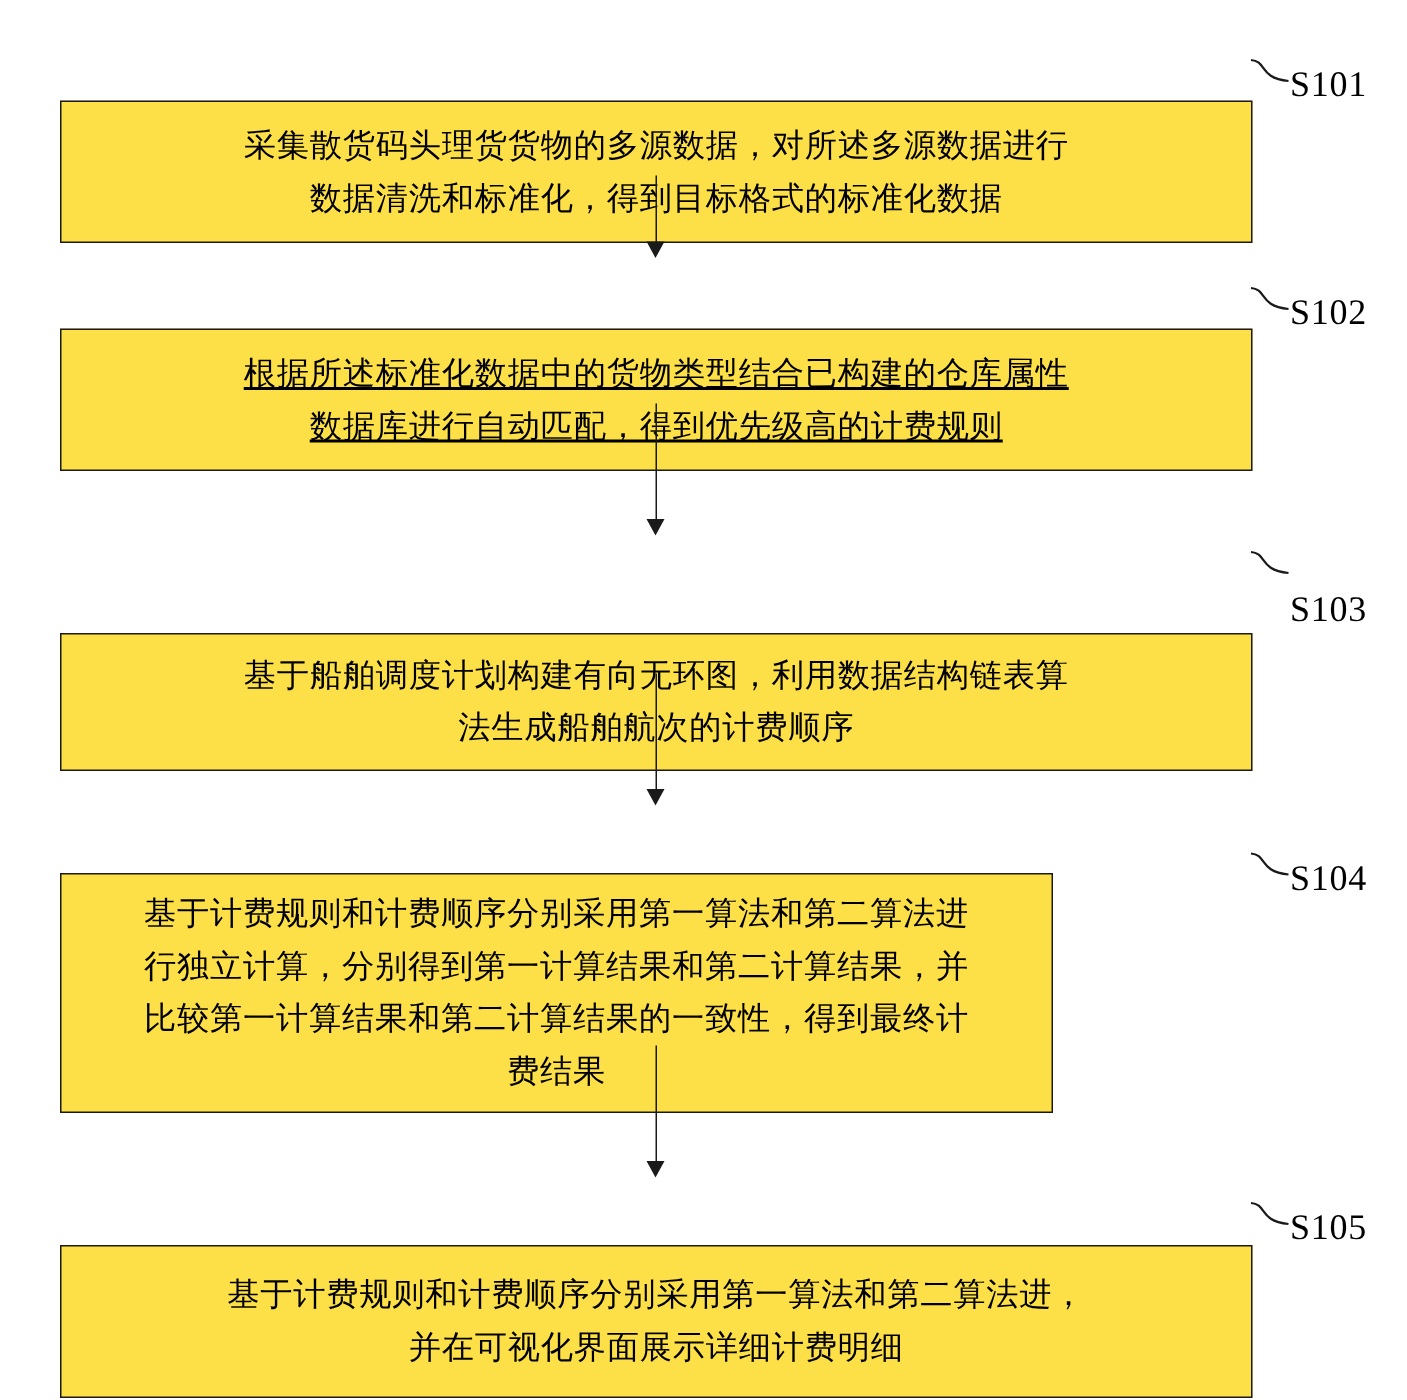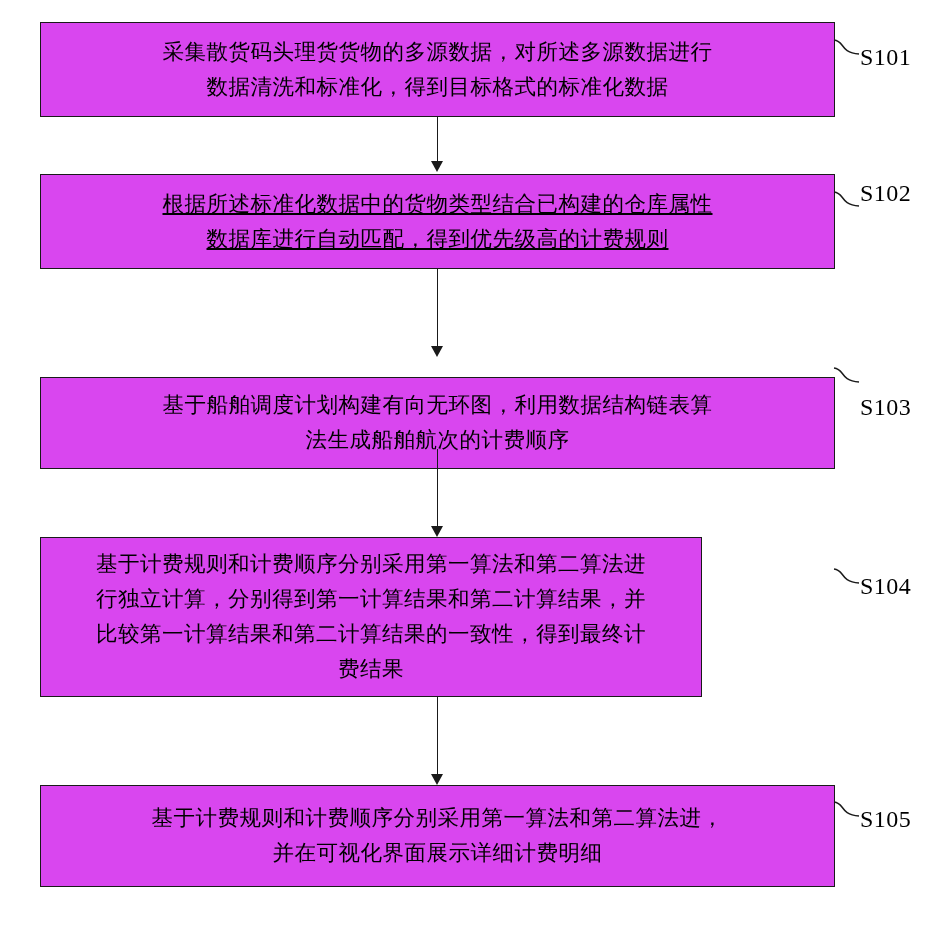--- a/index.html
+++ b/index.html
@@ -14,25 +14,26 @@
     position: relative;
     width: 938px;
     height: 933px;
     background: #ffffff;
     overflow: hidden;
   }
   .step-box {
     position: absolute;
     box-sizing: border-box;
     border: 1.5px solid #1a1a1a;
-    background: #d946ef;
+    background: #fde047;
     display: flex;
     align-items: center;
     justify-content: center;
     padding: 6px 14px;
+    margin-top: 45px;
   }
   .step-text {
     font-size: 21.5px;
     line-height: 1.62;
     color: #000000;
     text-align: center;
     letter-spacing: 0.5px;
     white-space: pre-line;
   }
   .step-label {
@@ -76,21 +77,21 @@
   <div class="connector" style="left:437px; top:117px; height:46px;"></div>
   <div class="arrow-head" style="left:431px; top:161px;"></div>
 
   <div class="step-box" style="left:40px; top:174px; width:795px; height:95px;text-decoration:underline;">
     <div class="step-text">根据所述标准化数据中的货物类型结合已构建的仓库属性
 数据库进行自动匹配，得到优先级高的计费规则</div>
   </div>
   <svg class="brace" style="left:833px; top:190px;" width="28" height="32" viewBox="0 0 28 32">
     <path d="M1 2 C 12 3, 6 14, 26 16" fill="none" stroke="#1a1a1a" stroke-width="1.5"></path>
   </svg>
-  <div class="step-label" style="left:860px; top:180px;">S102</div>
+  <div class="step-label" style="left:860px; top:196px;">S102</div>
 
   <div class="connector" style="left:437px; top:269px; height:79px;"></div>
   <div class="arrow-head" style="left:431px; top:346px;"></div>
 
   <div class="step-box" style="left:40px; top:377px; width:795px; height:92px;">
     <div class="step-text">基于船舶调度计划构建有向无环图，利用数据结构链表算
 法生成船舶航次的计费顺序</div>
   </div>
   <svg class="brace" style="left:833px; top:366px;" width="28" height="32" viewBox="0 0 28 32">
     <path d="M1 2 C 12 3, 6 14, 26 16" fill="none" stroke="#1a1a1a" stroke-width="1.5"></path>

